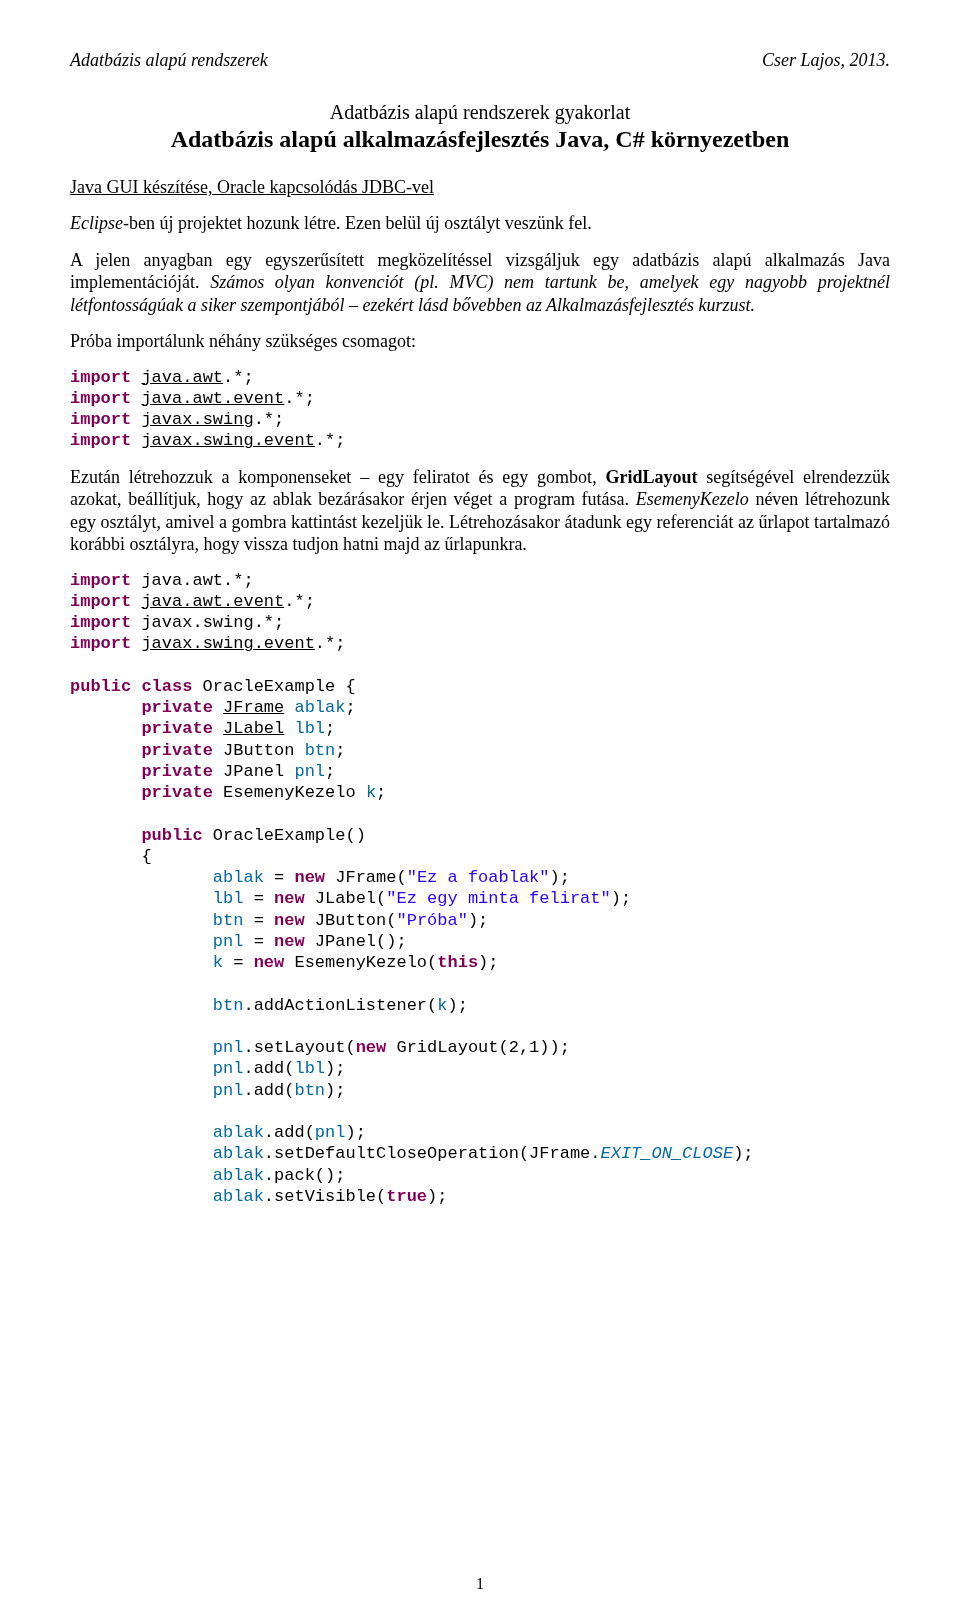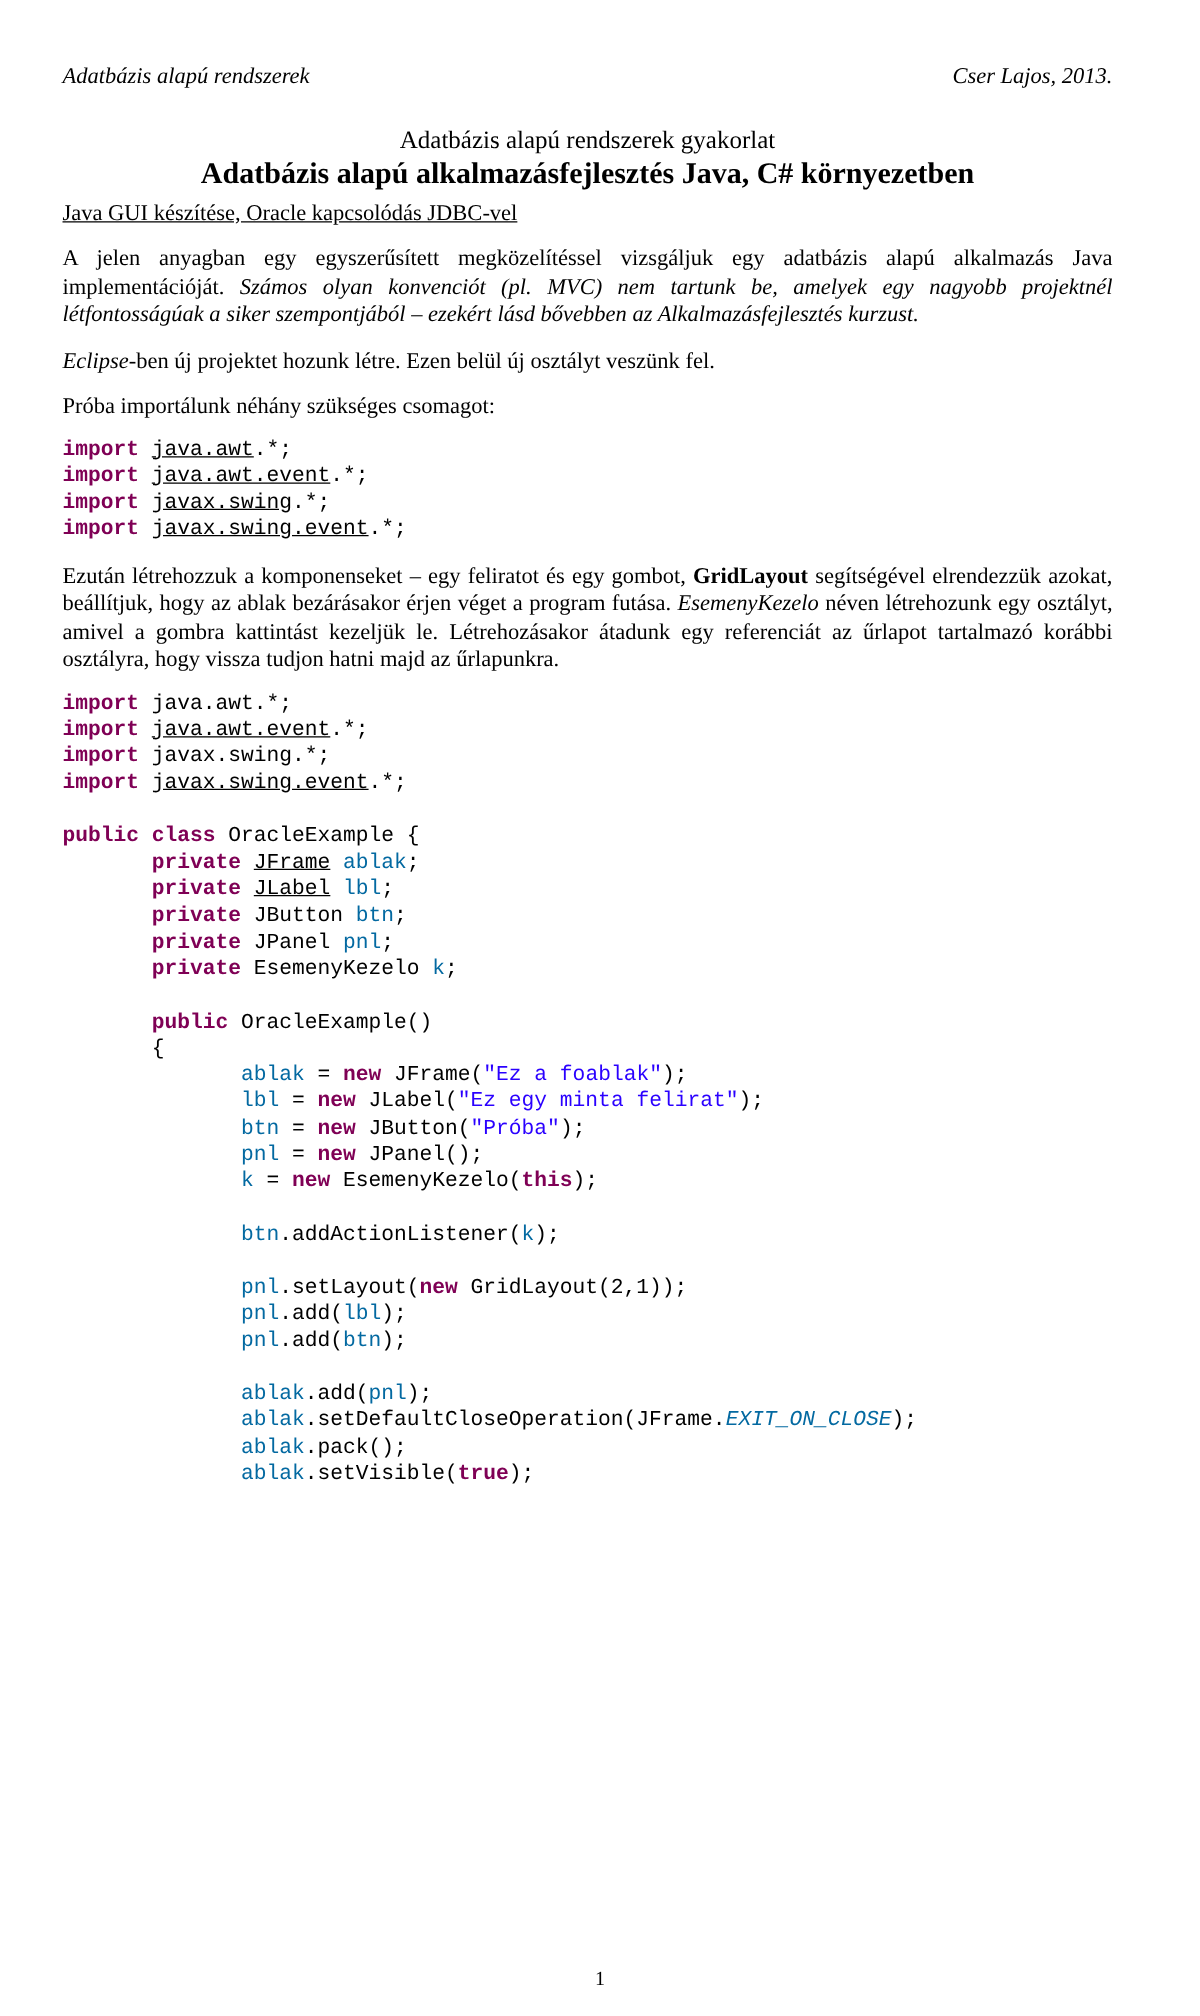--- a/index.html
+++ b/index.html
@@ -5,21 +5,21 @@
   body {
     margin: 0;
     padding: 0;
     background: #fff;
     font-family: "Times New Roman", Times, serif;
     color: #000;
   }
   .page {
     width: 960px;
     min-height: 1613px;
-    padding: 50px 70px 40px 50px;
+    padding: 50px 70px 40px 70px;
     box-sizing: border-box;
     position: relative;
   }
   .header-row {
     display: flex;
     justify-content: space-between;
     font-size: 18px;
     font-style: italic;
     margin-bottom: 30px;
   }
@@ -29,21 +29,21 @@
     margin-bottom: 0;
   }
   .maintitle {
     text-align: center;
     font-size: 24px;
     font-weight: bold;
     margin-top: 2px;
   }
   .sectionline {
     font-size: 18px;
-    margin-top: 7px;
+    margin-top: 24px;
     margin-bottom: 14px;
   }
   .underline { text-decoration: underline; }
   .para {
     font-size: 18px;
     text-align: justify;
     margin-bottom: 14px;
     line-height: 1.25;
   }
   .bold { font-weight: bold; }
@@ -78,25 +78,25 @@
     <span>Adatbázis alapú rendszerek</span>
     <span>Cser Lajos, 2013.</span>
   </div>
 
   <div class="subtitle">Adatbázis alapú rendszerek gyakorlat</div>
   <div class="maintitle">Adatbázis alapú alkalmazásfejlesztés Java, C# környezetben</div>
 
   <div class="sectionline"><span class="underline">Java GUI készítése, Oracle kapcsolódás JDBC-vel</span></div>
 
   <div class="para">
-    <span>A jelen anyagban egy egyszerűsített megközelítéssel vizsgáljuk egy adatbázis alapú alkalmazás Java implementációját. </span><span class="italic">Számos olyan konvenciót (pl. MVC) nem tartunk be, amelyek egy nagyobb projektnél létfontosságúak a siker szempontjából – ezekért lásd bővebben az Alkalmazásfejlesztés kurzust.</span>
+    <span class="italic">Eclipse</span><span>-ben új projektet hozunk létre. Ezen belül új osztályt veszünk fel.</span>
   </div>
 
   <div class="para">
-    <span class="italic">Eclipse</span><span>-ben új projektet hozunk létre. Ezen belül új osztályt veszünk fel.</span>
+    <span>A jelen anyagban egy egyszerűsített megközelítéssel vizsgáljuk egy adatbázis alapú alkalmazás Java implementációját. </span><span class="italic">Számos olyan konvenciót (pl. MVC) nem tartunk be, amelyek egy nagyobb projektnél létfontosságúak a siker szempontjából – ezekért lásd bővebben az Alkalmazásfejlesztés kurzust.</span>
   </div>
 
   <div class="para">Próba importálunk néhány szükséges csomagot:</div>
 
   <div class="code"><span class="kw">import</span> <span class="typ">java.awt</span><span>.*;</span>
 <span class="kw">import</span> <span class="typ">java.awt.event</span><span>.*;</span>
 <span class="kw">import</span> <span class="typ">javax.swing</span><span>.*;</span>
 <span class="kw">import</span> <span class="typ">javax.swing.event</span><span>.*;</span></div>
 
   <div class="para">

